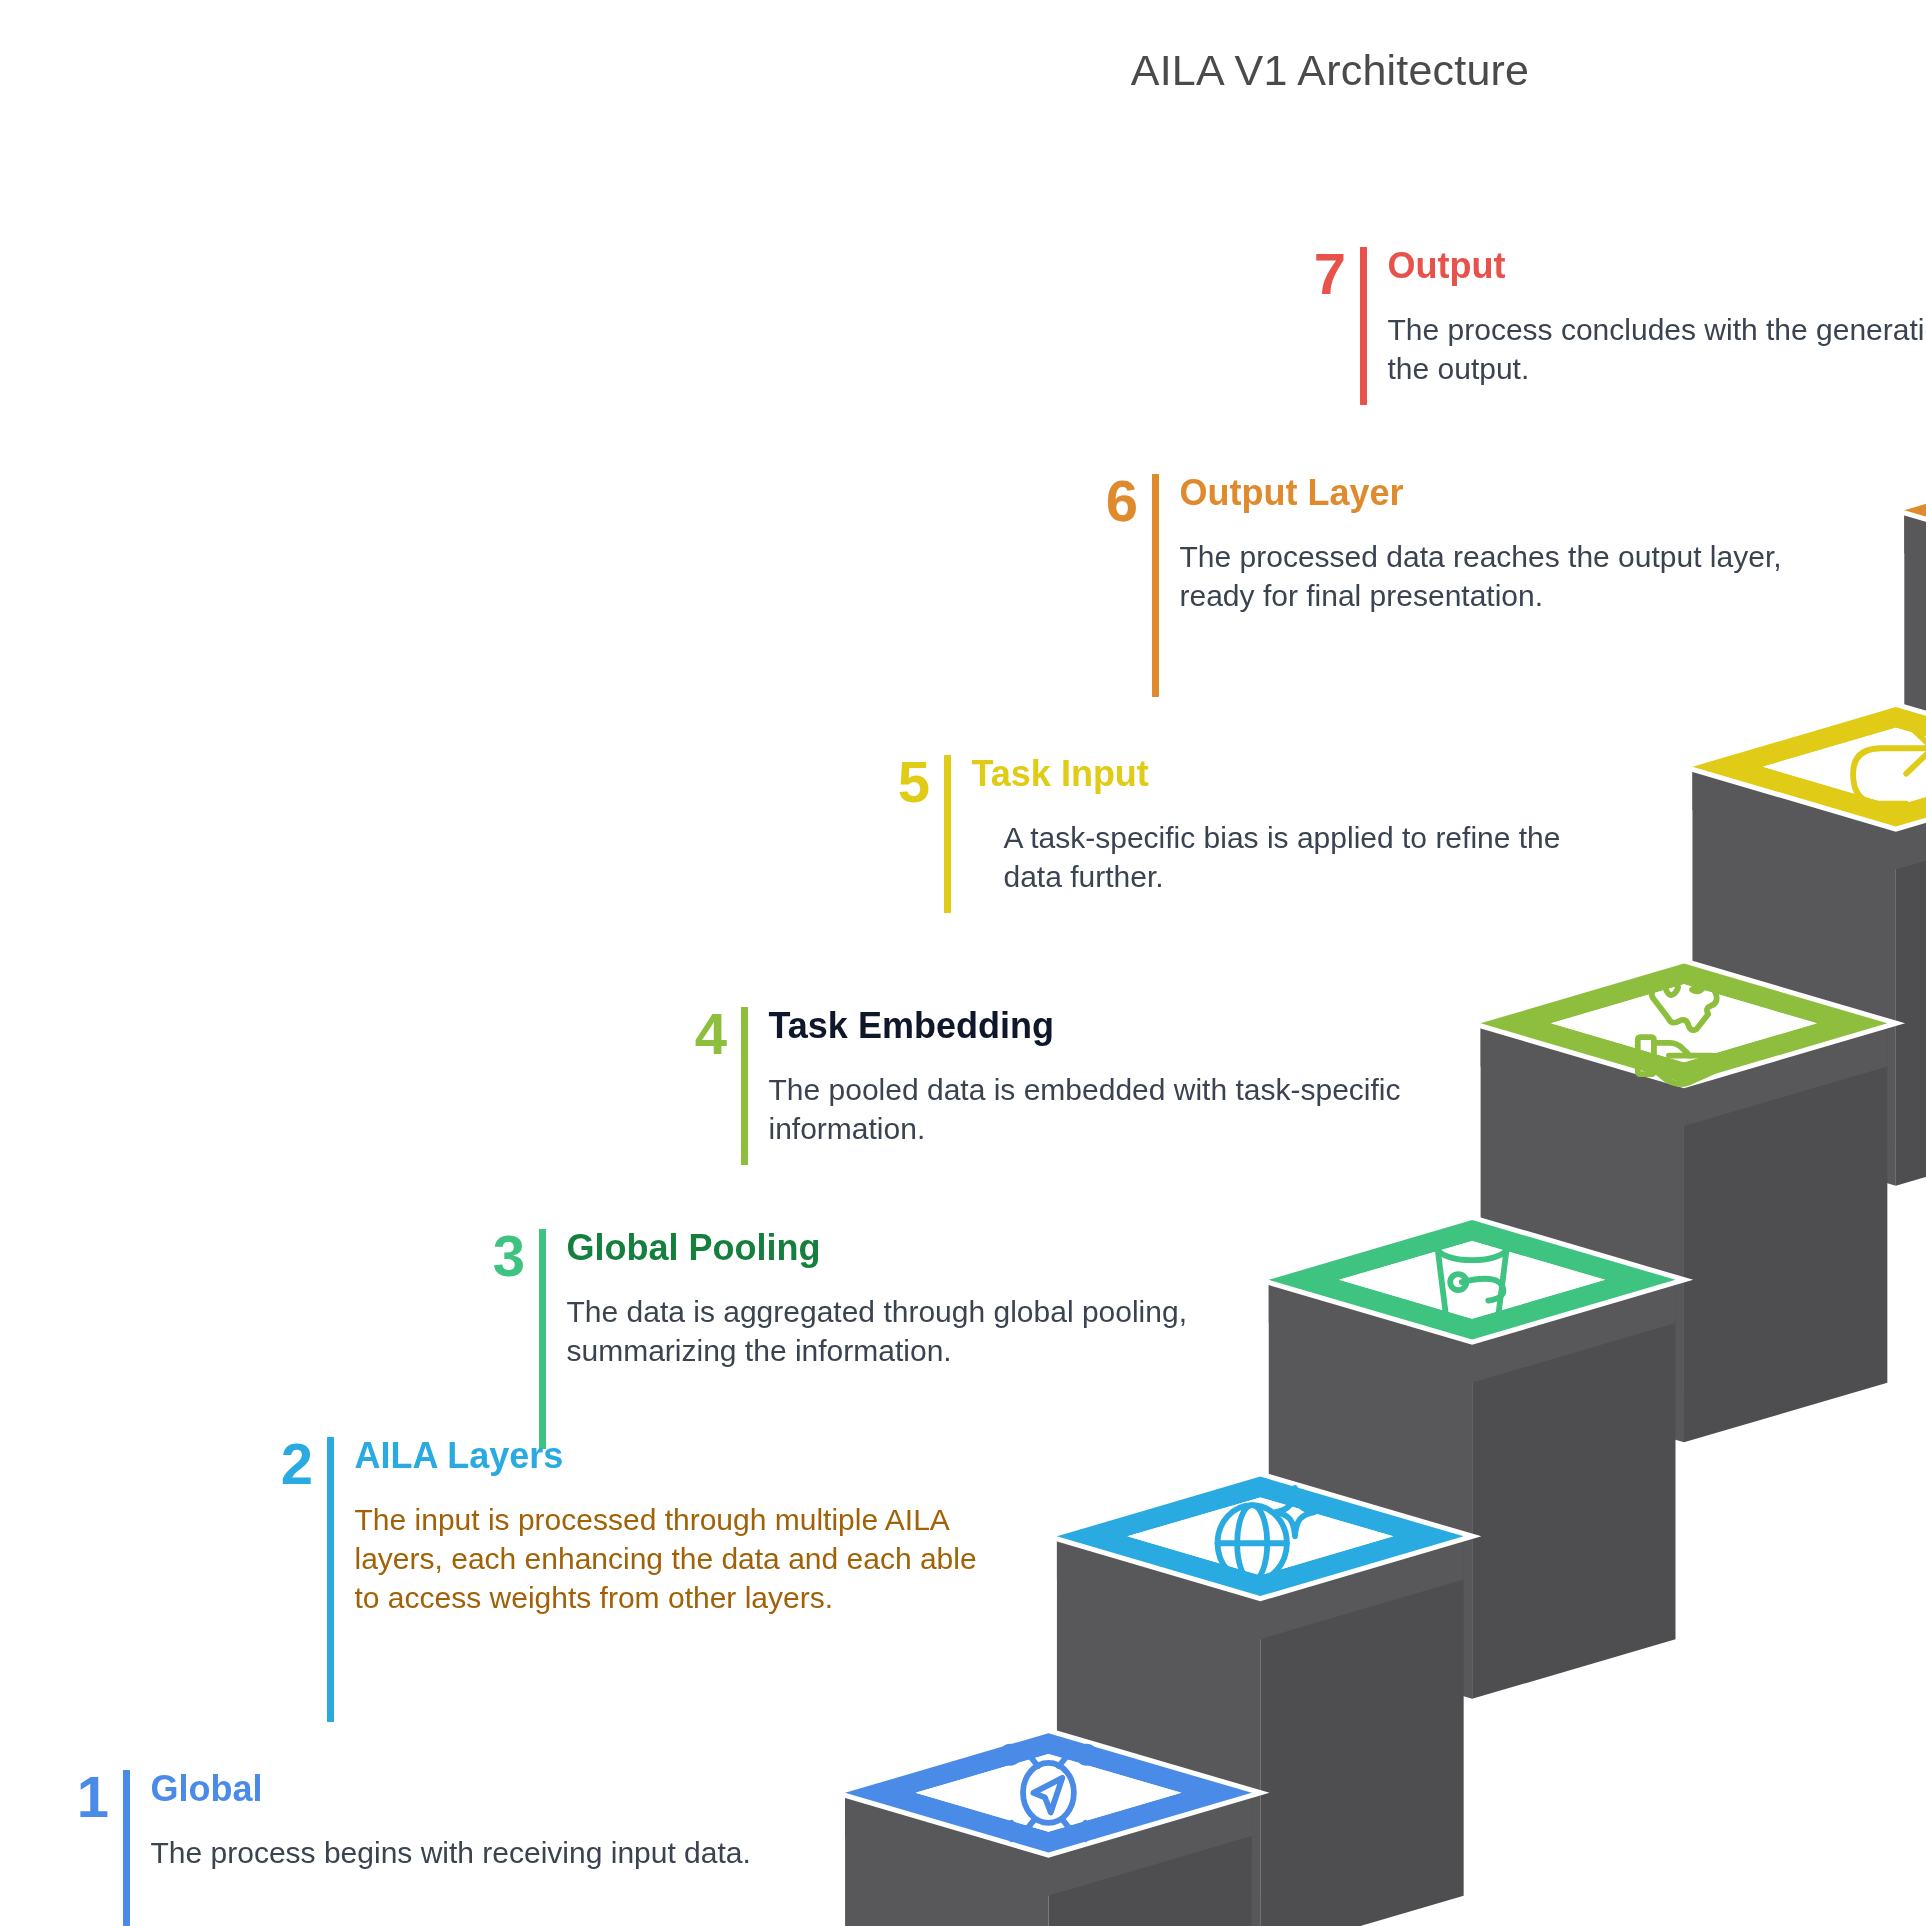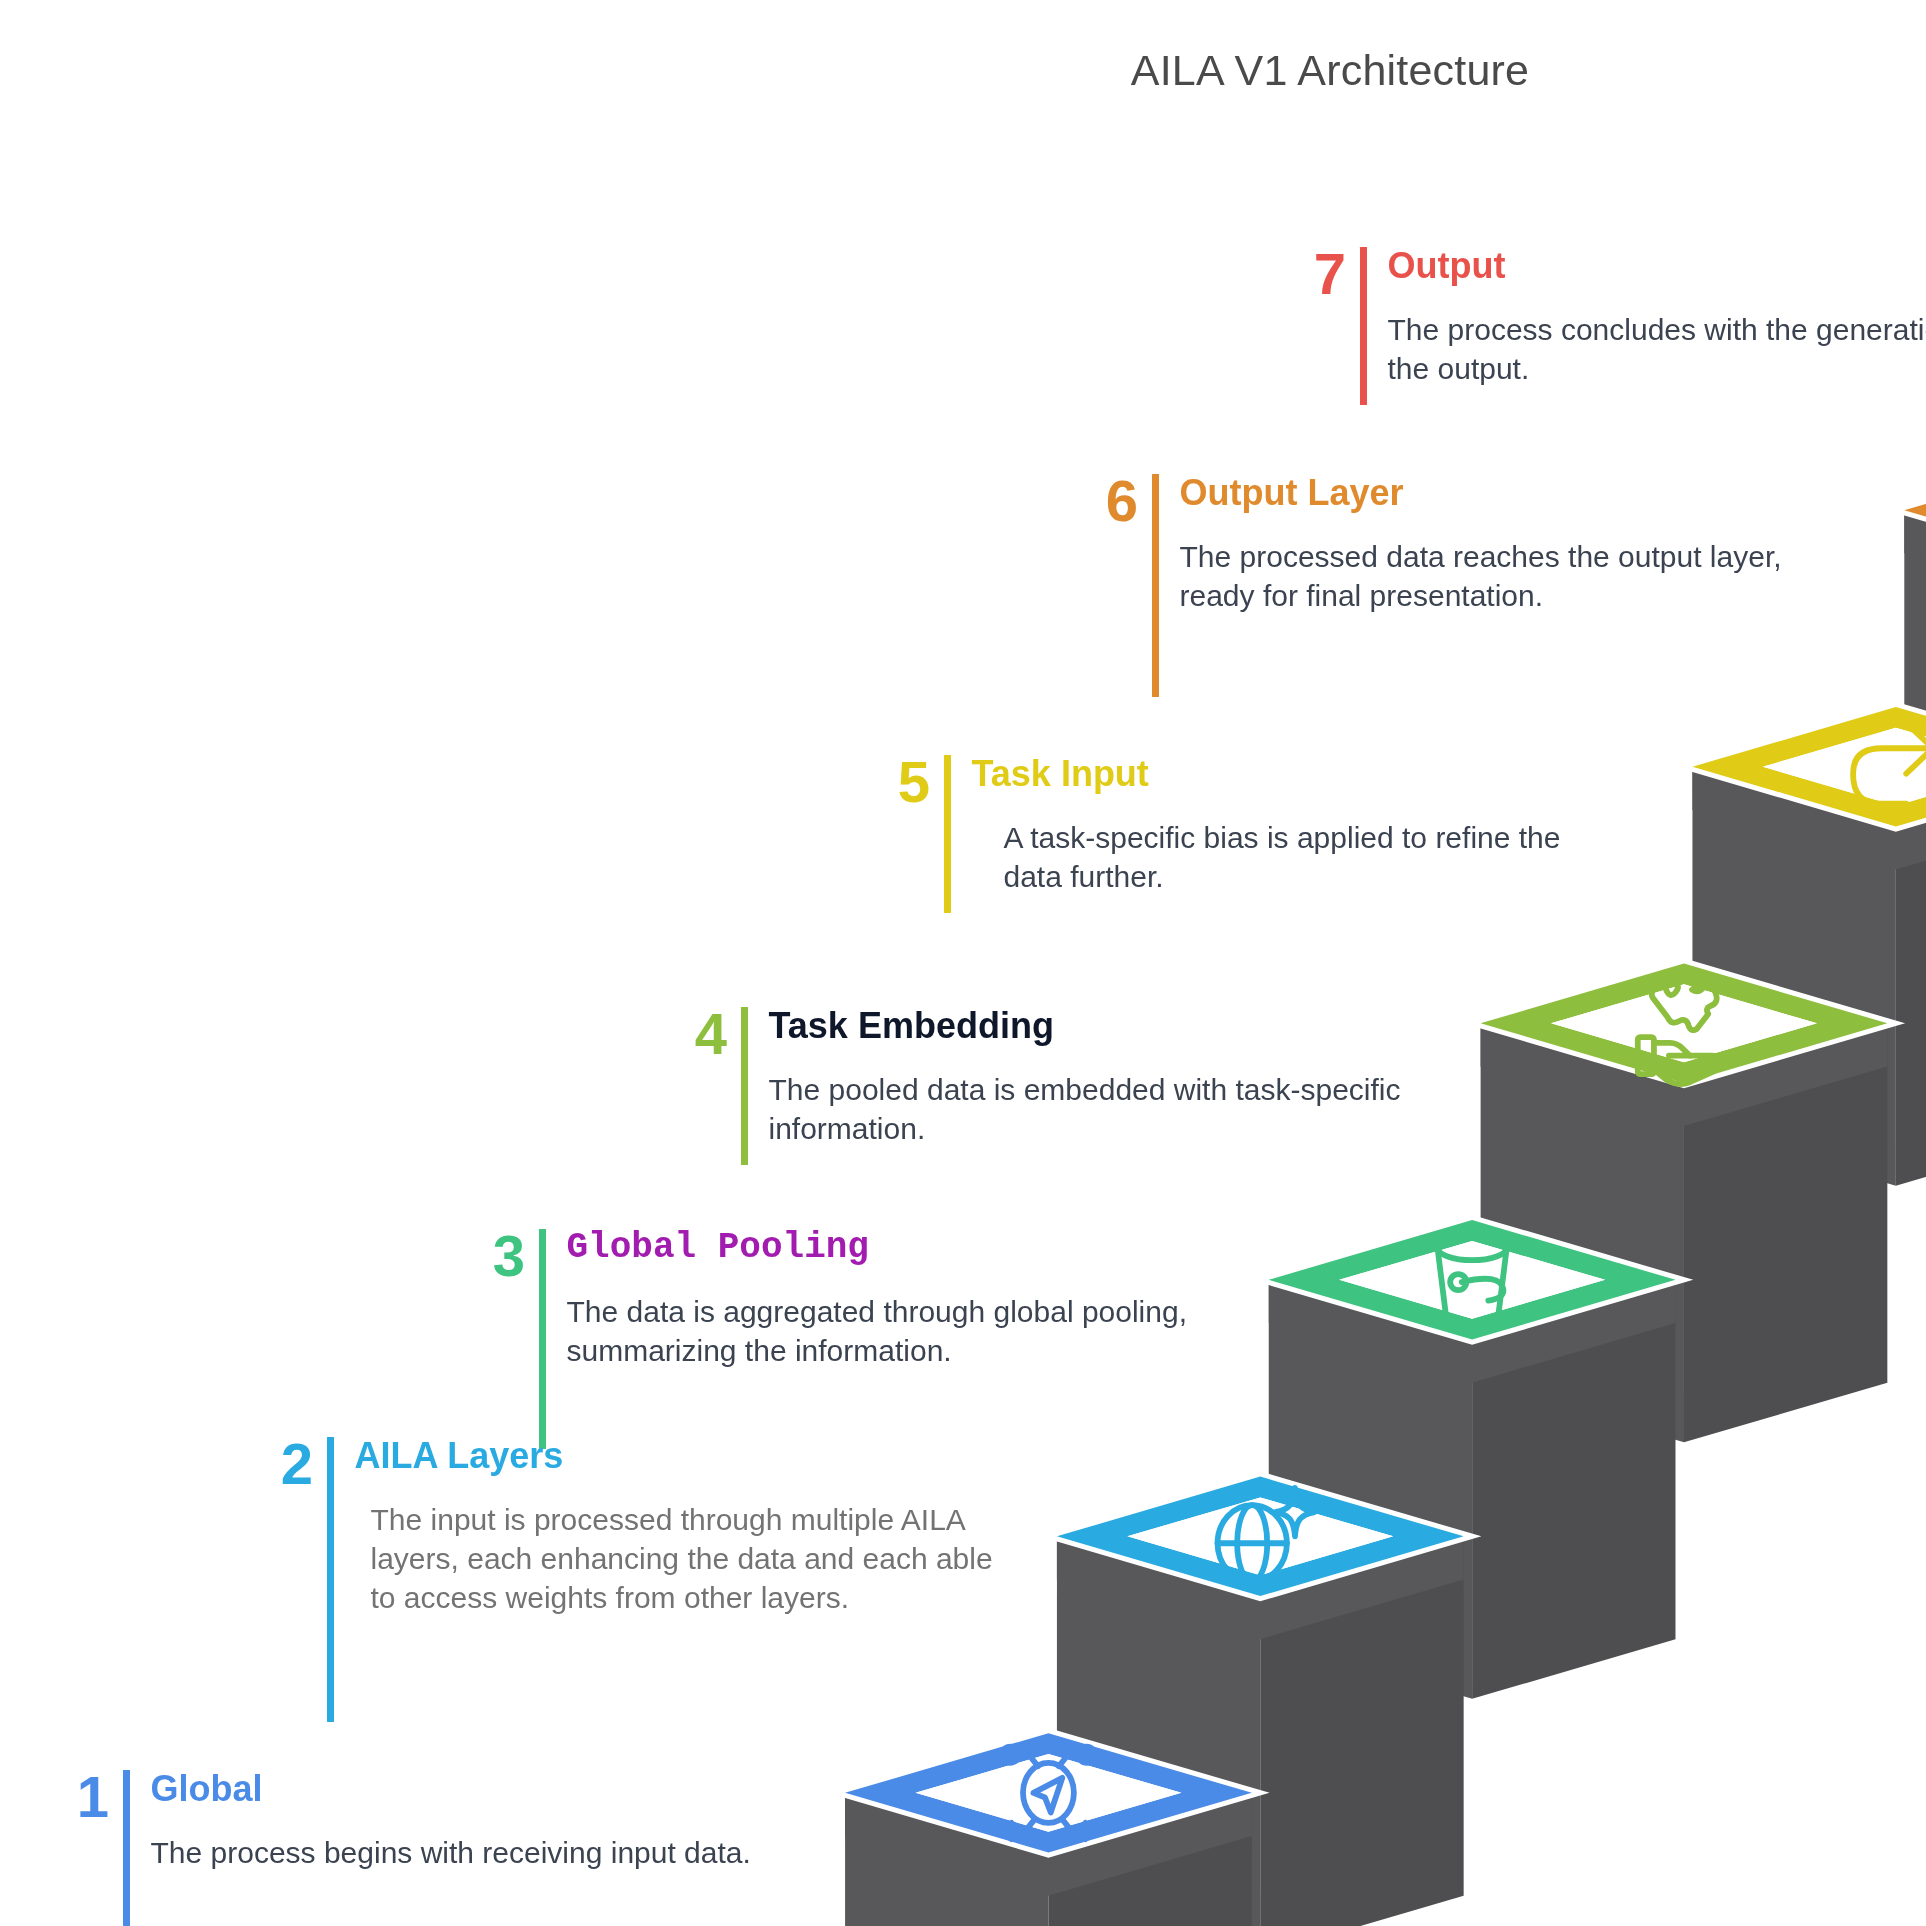--- a/index.html
+++ b/index.html
@@ -272,31 +272,31 @@
     <div class="step-body">
       <div class="step-label" style="color: #0f172a;">Task Embedding</div>
       <div class="step-desc" style="color: rgb(59, 67, 81);">The pooled data is embedded with task-specific information.</div>
     </div>
   </div>
 
   <div class="step-text" style="left:466px; top:1229px; width:755px;">
     <div class="step-num" style="color: rgb(63, 195, 128);">3</div>
     <div class="rule" style="height: 220px; background: rgb(63, 195, 128);"></div>
     <div class="step-body">
-      <div class="step-label" style="color: #a21caf; font-family: Liberation Mono, monospace;">Global Pooling</div>
+      <div class="step-label" style="color: #15803d;">Global Pooling</div>
       <div class="step-desc" style="color: rgb(59, 67, 81);">The data is aggregated through global pooling, summarizing the information.</div>
     </div>
   </div>
 
   <div class="step-text" style="left:254px; top:1437px; width:755px;">
     <div class="step-num" style="color: rgb(41, 171, 226);">2</div>
     <div class="rule" style="height: 285px; background: rgb(41, 171, 226);"></div>
     <div class="step-body">
       <div class="step-label" style="color: rgb(41, 171, 226);">AILA Layers</div>
-      <div class="step-desc" style="color: #737373; margin-left: 16px;">The input is processed through multiple AILA layers, each enhancing the data and each able to access weights from other layers.</div>
+      <div class="step-desc" style="color: #a16207;">The input is processed through multiple AILA layers, each enhancing the data and each able to access weights from other layers.</div>
     </div>
   </div>
 
   <div class="step-text" style="left:50px; top:1770px; width:755px;">
     <div class="step-num" style="color: rgb(75, 139, 232);">1</div>
     <div class="rule" style="height: 156px; background: rgb(75, 139, 232);"></div>
     <div class="step-body">
       <div class="step-label" style="color: rgb(75, 139, 232);">Global</div>
       <div class="step-desc" style="color: rgb(59, 67, 81);">The process begins with receiving input data.</div>
     </div>

